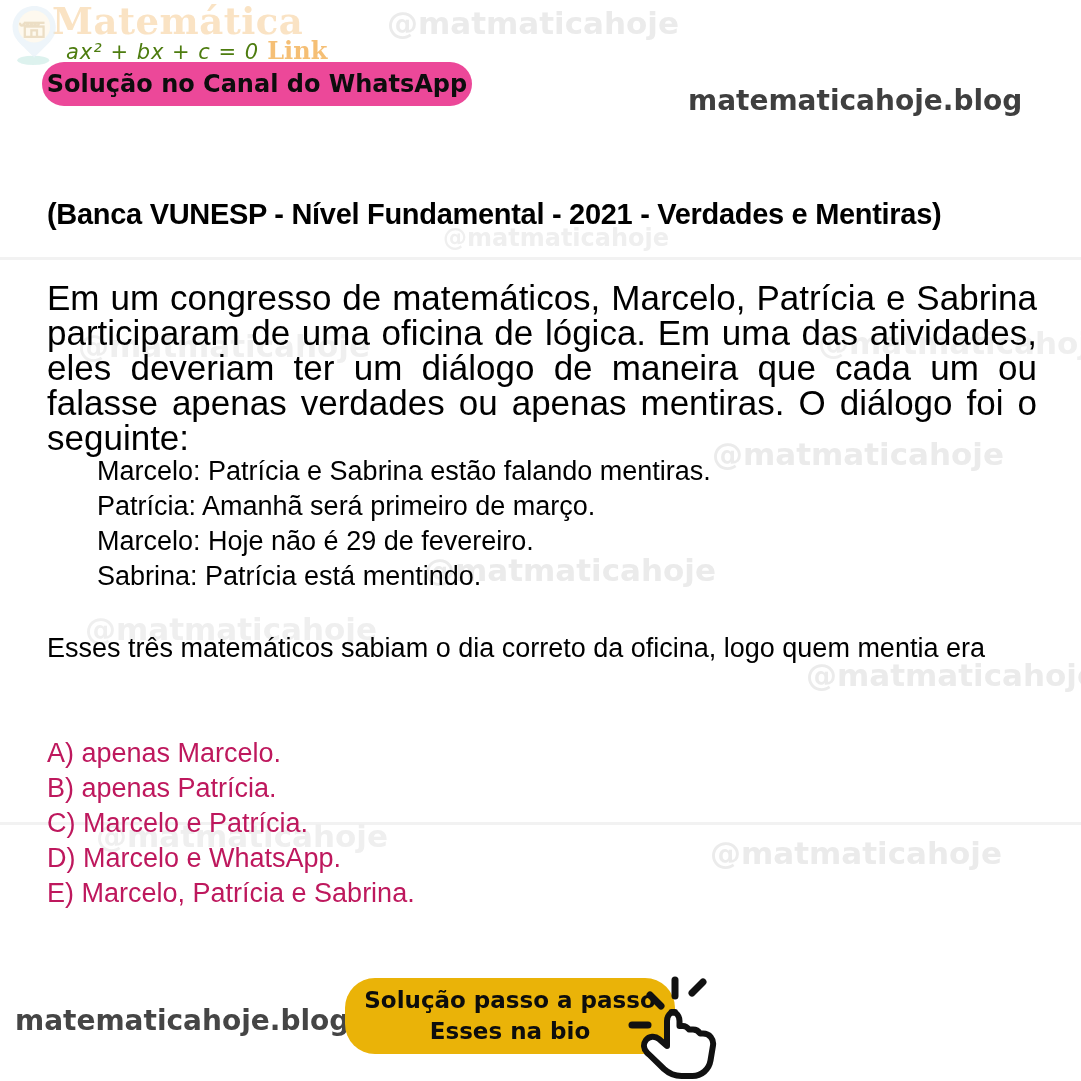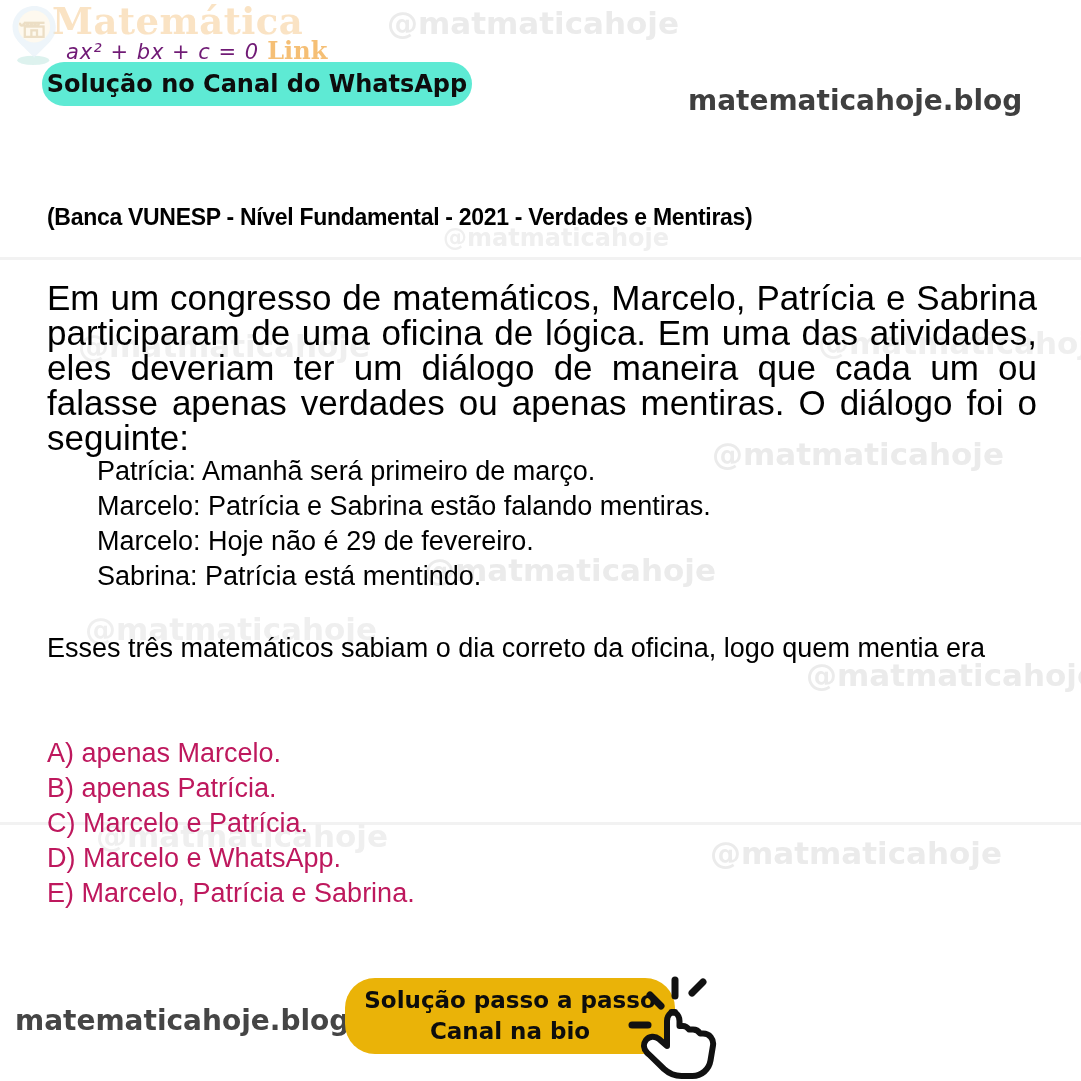--- a/index.html
+++ b/index.html
@@ -33,28 +33,28 @@
   .logo { position:absolute; left:8px; top:2px; display:flex; align-items:flex-start; z-index:2; }
   .logo-pin { width:58px; height:62px; opacity:0.55; margin-top:2px; }
   .logo-text { margin-left:-14px; }
   .logo-title {
     font-family:"DejaVu Serif", serif; font-weight:bold; font-size:37px;
     color:#FAE3C4; line-height:38px; letter-spacing:0.5px;
   }
   .logo-sub { display:flex; align-items:baseline; gap:8px; margin-top:-4px; margin-left:14px; }
   .logo-eq {
     font-family:"DejaVu Sans", sans-serif; font-style:italic; font-size:21px;
-    color:#701a75; letter-spacing:1px;
+    color:#4d7c0f; letter-spacing:1px;
   }
   .logo-hoje { font-family:"DejaVu Serif", serif; font-weight:bold; font-size:24px; color:#F5BF75; }
 
   
   .btn-whatsapp {
     position:absolute; left:42px; top:62px; width:430px; height:44px;
-    background:#5eead4; border-radius:24px; display:flex; align-items:center; justify-content:center;
+    background:#ec4899; border-radius:24px; display:flex; align-items:center; justify-content:center;
     font-family:"DejaVu Sans", sans-serif; font-weight:bold; font-size:24px; color:#0d0d0d;
     z-index:2; cursor:pointer;
   }
   .site-top {
     position:absolute; left:688px; top:84px;
     font-family:"DejaVu Sans", sans-serif; font-weight:bold; font-size:28px; color:#3F3F3F; z-index:2;
   }
   .site-bottom {
     position:absolute; left:15px; top:1004px;
     font-family:"DejaVu Sans", sans-serif; font-weight:bold; font-size:28px; color:#454545; z-index:2;
@@ -63,22 +63,22 @@
     position:absolute; left:345px; top:978px; width:330px; height:76px;
     background:#eab308; border-radius:30px; display:flex; flex-direction:column;
     align-items:center; justify-content:center; line-height:31px;
     font-family:"DejaVu Sans", sans-serif; font-weight:bold; font-size:23px; color:#0d0d0d;
     z-index:2; cursor:pointer;
   }
   .hand-icon { position:absolute; left:612px; top:972px; width:128px; height:112px; z-index:3; }
 
   
   .q-header {
-    position:absolute; left:47px; top:204px; width:992px;
-    font-weight:bold; font-size:23px; letter-spacing:-0.3px; white-space:nowrap;
+    position:absolute; left:47px; top:198px; width:992px;
+    font-weight:bold; font-size:29px; letter-spacing:-0.3px; white-space:nowrap;
     color:#000; z-index:2;
   }
   .q-intro {
     position:absolute; left:47px; top:280px; width:990px;
     font-size:35px; line-height:35px; color:#000; text-align:justify; z-index:2;
   }
   .q-dialogue {
     position:absolute; left:97px; top:454px; list-style:none;
     font-size:27px; line-height:35px; color:#000; z-index:2;
   }
@@ -132,41 +132,41 @@
   </div>
 
   <div class="btn-whatsapp">Solução no Canal do WhatsApp</div>
   <div class="site-top">matematicahoje.blog</div>
 
   <div class="q-header">(Banca VUNESP - Nível Fundamental - 2021 - Verdades e Mentiras)</div>
 
   <p class="q-intro">Em um congresso de matemáticos, Marcelo, Patrícia e Sabrina participaram de uma oficina de lógica. Em uma das atividades, eles deveriam ter um diálogo de maneira que cada um ou falasse apenas verdades ou apenas mentiras. O diálogo foi o seguinte:</p>
 
   <ul class="q-dialogue">
+    <li>Marcelo: Patrícia e Sabrina estão falando mentiras.</li>
     <li>Patrícia: Amanhã será primeiro de março.</li>
-    <li>Marcelo: Patrícia e Sabrina estão falando mentiras.</li>
     <li>Marcelo: Hoje não é 29 de fevereiro.</li>
     <li>Sabrina: Patrícia está mentindo.</li>
   </ul>
 
   <p class="q-followup">Esses três matemáticos sabiam o dia correto da oficina, logo quem mentia era</p>
 
   <ul class="q-options">
     <li>A) apenas Marcelo.</li>
     <li>B) apenas Patrícia.</li>
     <li>C) Marcelo e Patrícia.</li>
     <li>D) Marcelo e WhatsApp.</li>
     <li>E) Marcelo, Patrícia e Sabrina.</li>
   </ul>
 
   <div class="site-bottom">matematicahoje.blog</div>
 
   <div class="btn-solution">
     <span>Solução passo a passo</span>
-    <span>Canal na bio</span>
+    <span>Esses na bio</span>
   </div>
 
   <svg class="hand-icon" viewBox="0 0 128 112">
     <g stroke="#111" stroke-width="7" stroke-linecap="round" fill="none">
       <path d="M63,8 L63,24"></path>
       <path d="M80,21 L91,10"></path>
       <path d="M38,23 L49,34"></path>
       <path d="M20,53 L36,53"></path>
       <path d="M36,81 L48,70"></path>
     </g>

